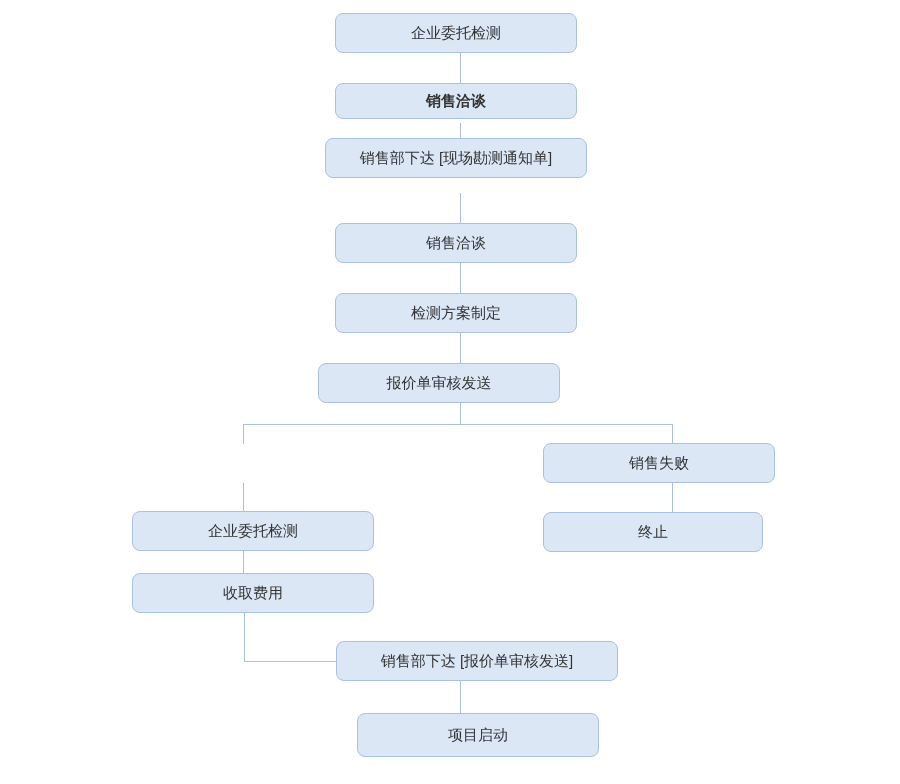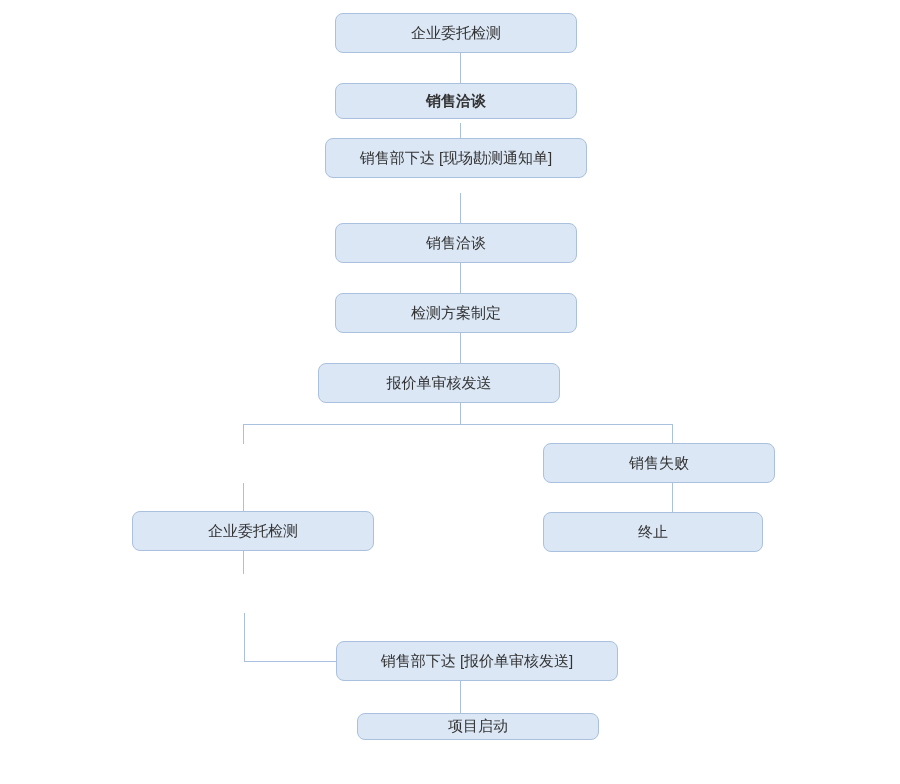--- a/index.html
+++ b/index.html
@@ -57,15 +57,16 @@
     <div class="seg" style="left: 460px; top: 681px; width: 1px; height: 33px;"></div>
     <div class="node" style="left: 335px; top: 13px; width: 242px; height: 40px;">企业委托检测</div>
     <div class="node" style="left: 335px; top: 83px; width: 242px; height: 36px; font-weight: bold;">销售洽谈</div>
     <div class="node" style="left: 325px; top: 138px; width: 262px; height: 40px;">销售部下达 [现场勘测通知单]</div>
     <div class="node" style="left: 335px; top: 223px; width: 242px; height: 40px;">销售洽谈</div>
     <div class="node" style="left: 335px; top: 293px; width: 242px; height: 40px;">检测方案制定</div>
     <div class="node" style="left: 318px; top: 363px; width: 242px; height: 40px;">报价单审核发送</div>
     <div class="node" style="left: 543px; top: 443px; width: 232px; height: 40px;">销售失败</div>
     <div class="node" style="left: 132px; top: 511px; width: 242px; height: 40px;">企业委托检测</div>
     <div class="node" style="left: 543px; top: 512px; width: 220px; height: 40px;">终止</div>
+    <div class="node" style="left: 132px; top: 573px; width: 242px; height: 40px;">收取费用</div>
     <div class="node" style="left: 336px; top: 641px; width: 282px; height: 40px;">销售部下达 [报价单审核发送]</div>
-    <div class="node" style="left: 357px; top: 713px; width: 242px; height: 27px;">项目启动</div>
+    <div class="node" style="left: 357px; top: 713px; width: 242px; height: 44px;">项目启动</div>
   </div>
 
 </body></html>

